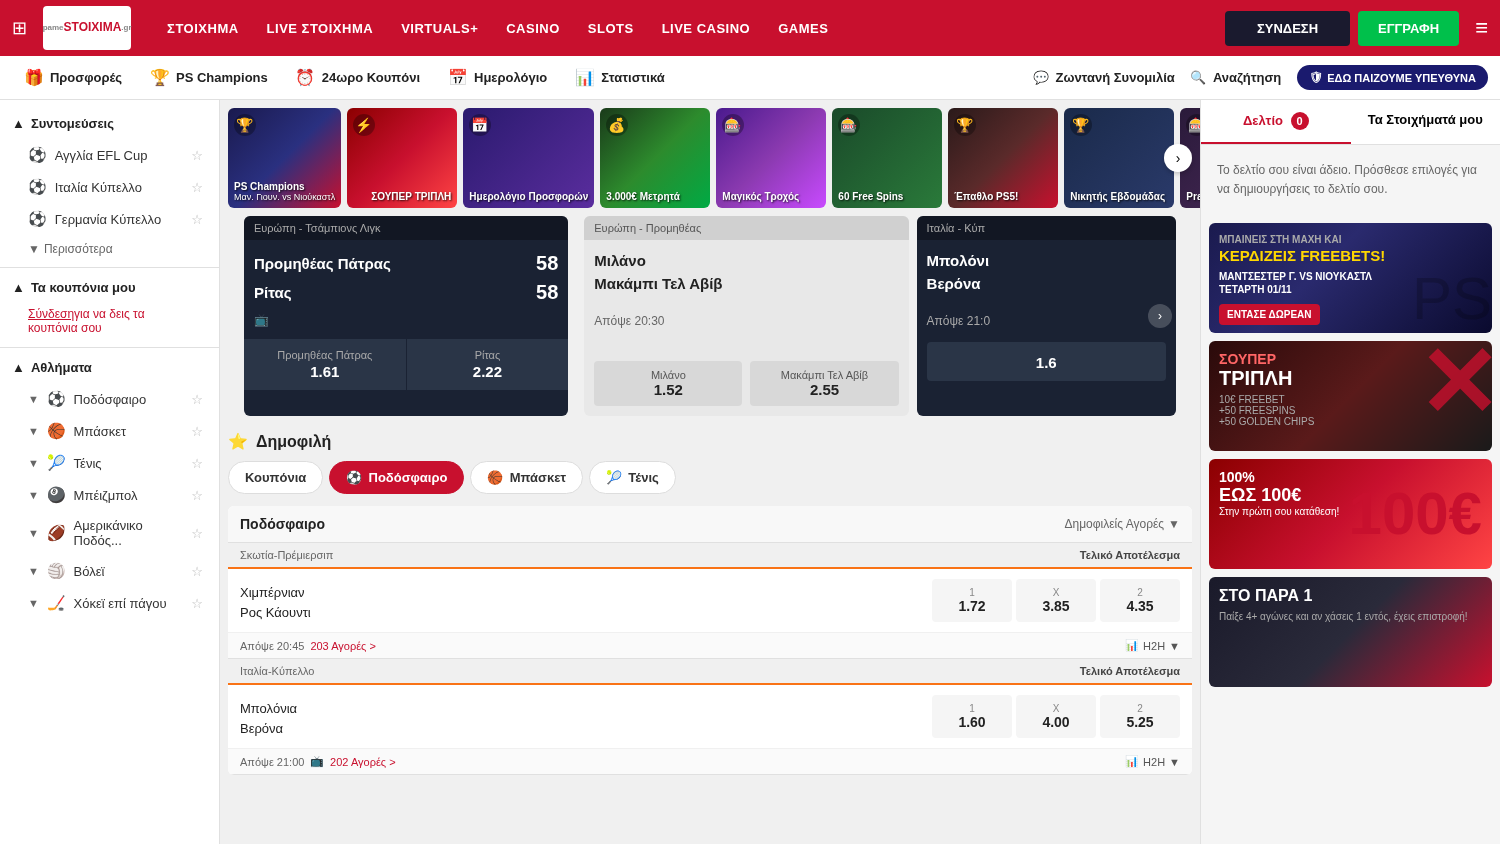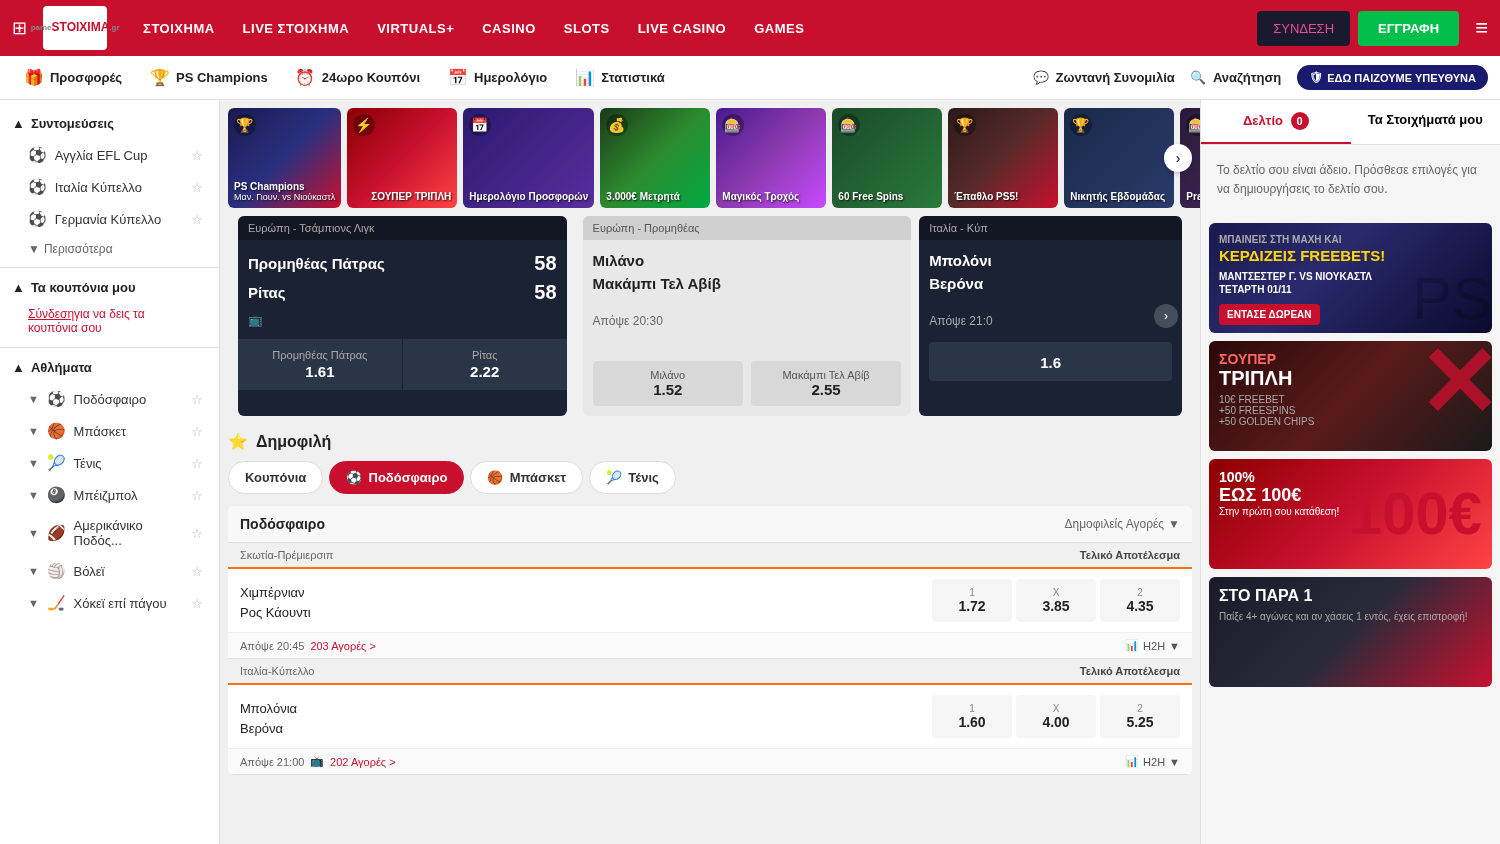--- a/index.html
+++ b/index.html
@@ -11,21 +11,21 @@
       display: flex;
       align-items: center;
       height: 56px;
       padding: 0 12px;
       gap: 8px;
     }
     .top-nav .grid-icon { color: white; font-size: 18px; margin-right: 8px; cursor: pointer; }
     .logo {
       background: white;
       border-radius: 4px;
-      width: 64px;
+      width: 88px;
       height: 44px;
       display: flex;
       align-items: center;
       justify-content: center;
       font-weight: 900;
       font-size: 11px;
       color: #c8102e;
       margin-right: 16px;
       line-height: 1.1;
       text-align: center;
@@ -39,24 +39,24 @@
       font-size: 13px;
       padding: 8px 12px;
       cursor: pointer;
       text-transform: uppercase;
       letter-spacing: 0.5px;
       white-space: nowrap;
     }
     .nav-right { display: flex; align-items: center; gap: 8px; margin-left: auto; }
     .btn-login {
       background: #1a1a2e;
-      color: #ec4899;
+      color: #ffffff;
       border: none;
-      padding: 10px 16px;
-      font-weight: 400;
+      padding: 10px 32px;
+      font-weight: 700;
       font-size: 13px;
       cursor: pointer;
       border-radius: 4px;
     }
     .btn-register {
       background: #00c04b;
       color: white;
       border: none;
       padding: 10px 20px;
       font-weight: 700;
@@ -228,21 +228,21 @@
       cursor: pointer;
       box-shadow: 0 2px 4px rgba(0,0,0,0.2);
       font-size: 14px;
     }
 
     
     .match-cards-area {
       display: flex;
       gap: 0;
       background: #f0f0f0;
-      padding: 0 18px 8px;
+      padding: 0 24px 8px;
     }
 
     
     .match-card-large {
       flex: 1;
       background: #1a2233;
       border-radius: 6px;
       overflow: hidden;
       position: relative;
       min-height: 200px;

